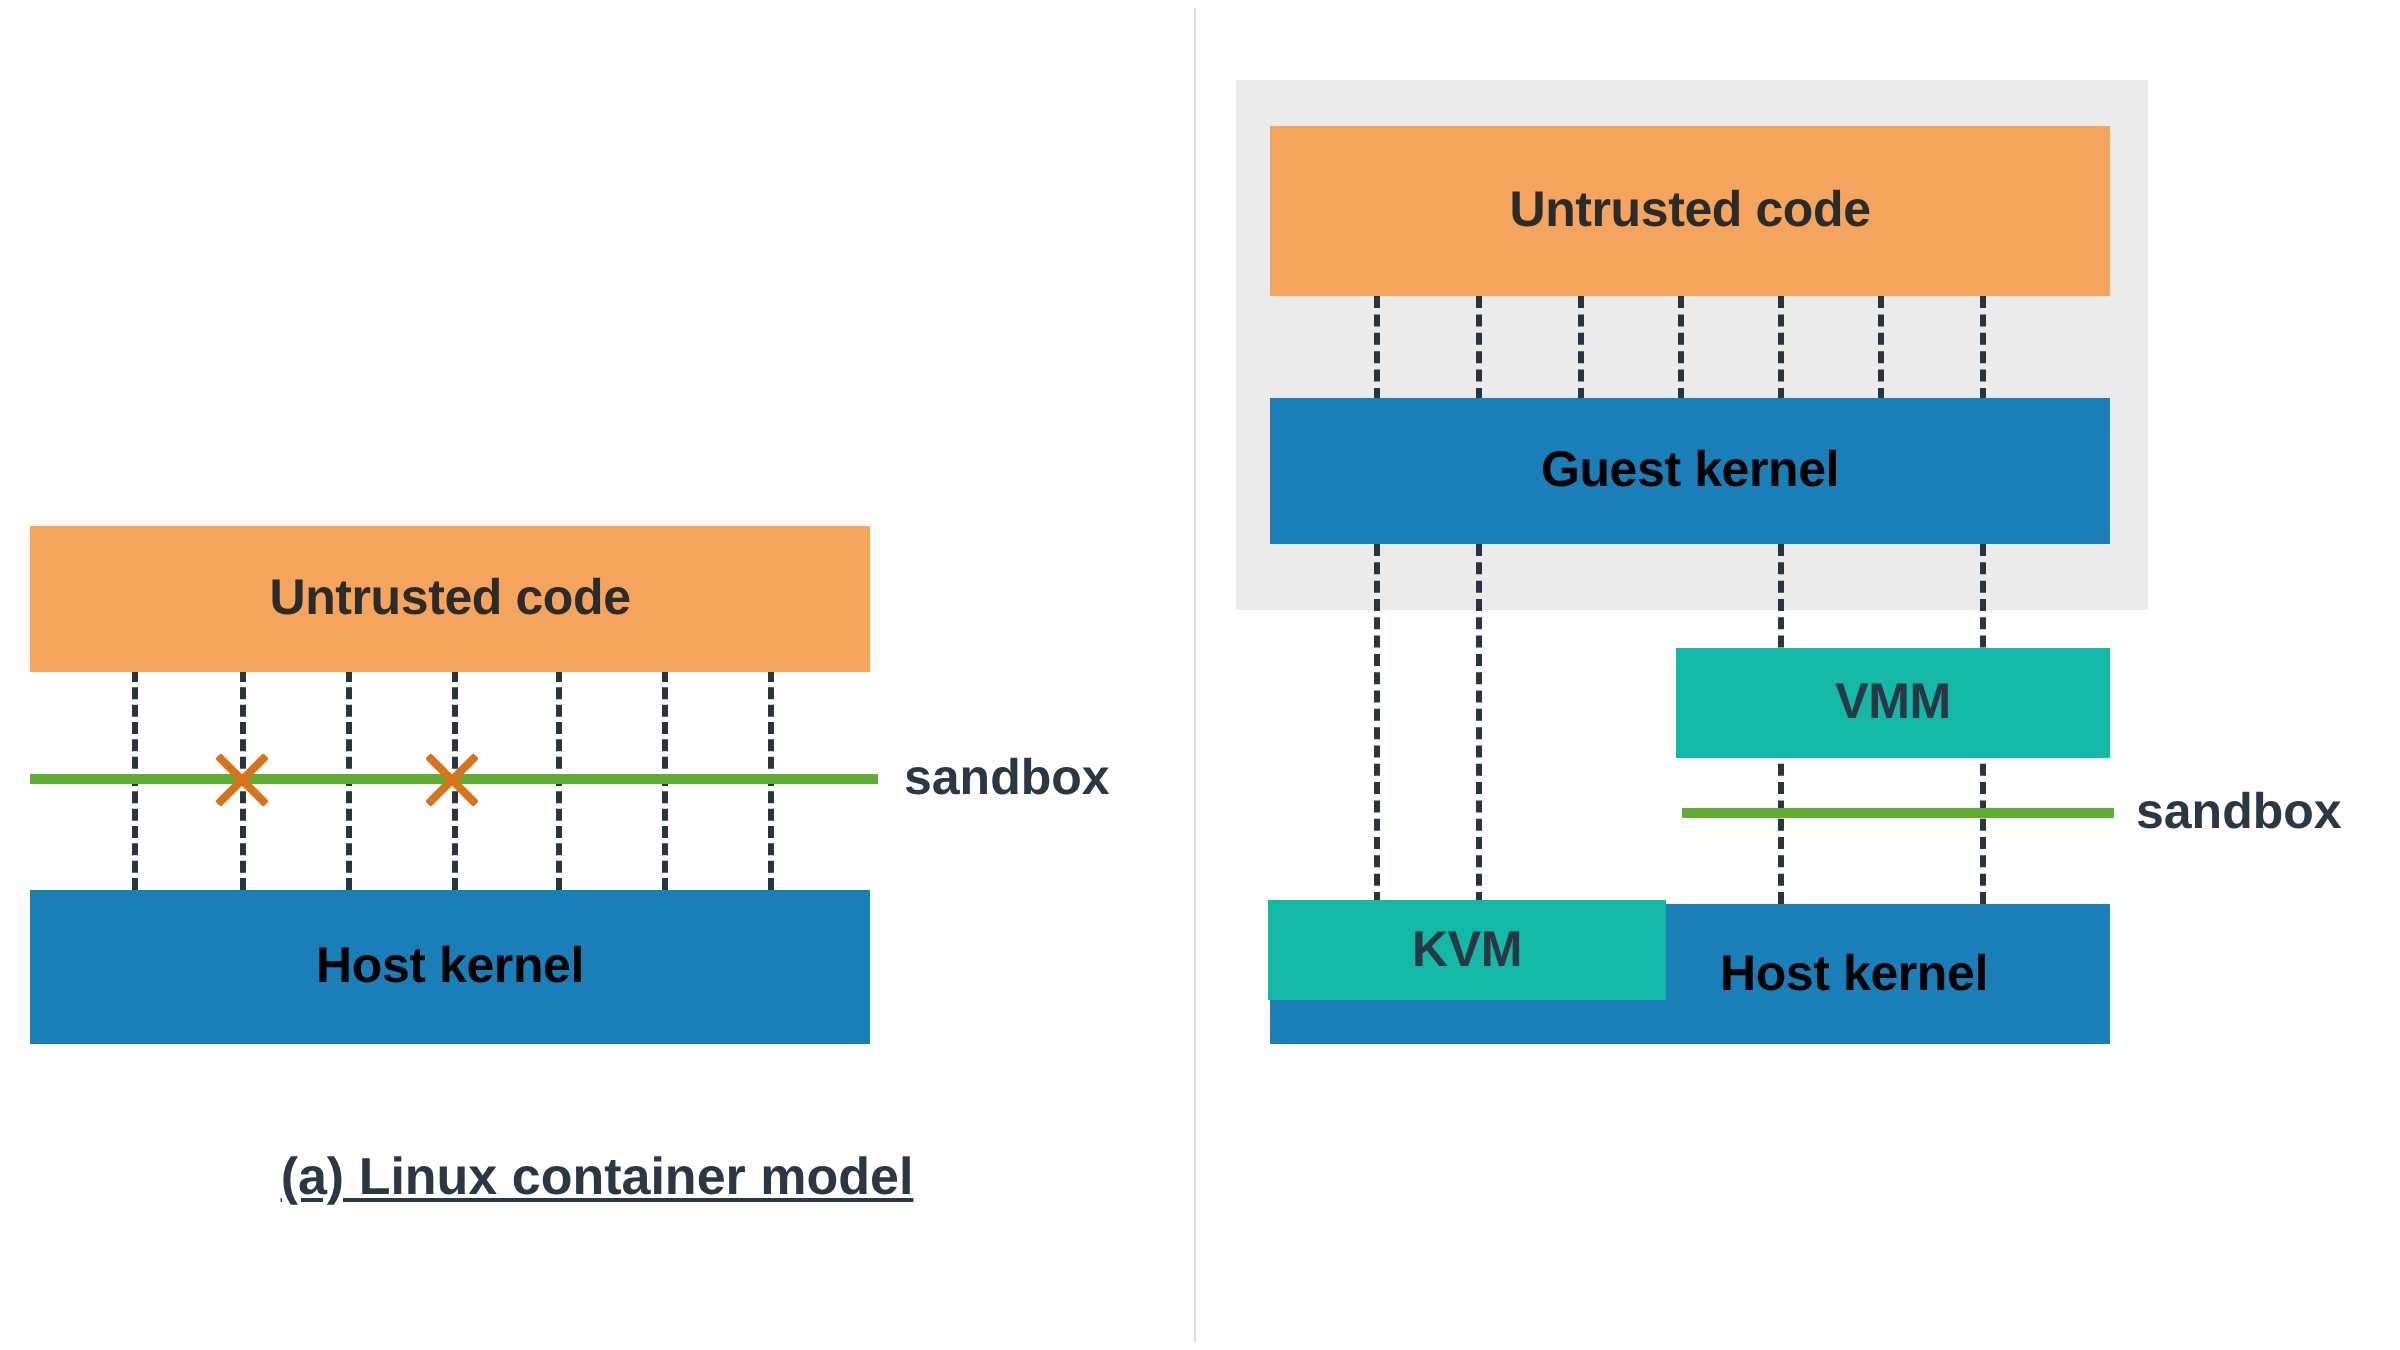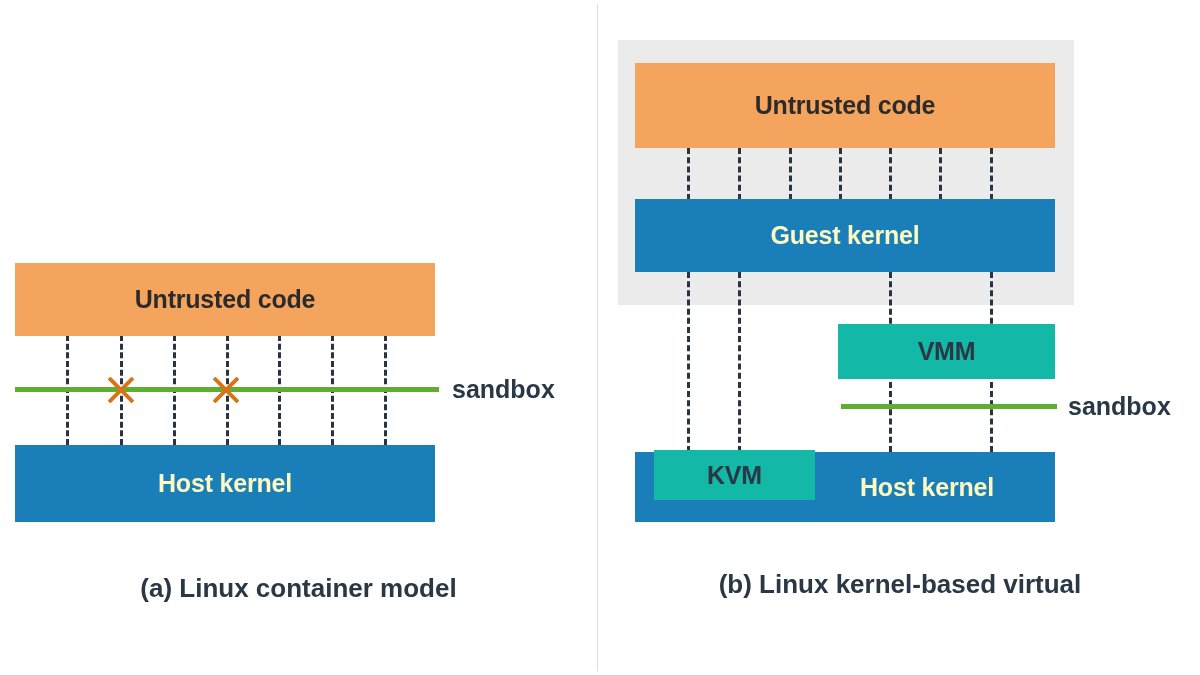--- a/index.html
+++ b/index.html
@@ -26,21 +26,21 @@
     font-weight: bold;
     letter-spacing: -0.2px;
   }
   .box-orange {
     background: #F5A45E;
     color: #2B2B2B;
     text-align: right;
   }
   .box-blue {
     background: #1A7FB8;
-    color: #fef9c3;
+    color: #000000;
   }
   .box-lightblue {
     background: #14b8a6;
     color: #2A3744;
   }
   .grey-container {
     position: absolute;
     background: #EBEBEB;
   }
   .dash {
@@ -119,21 +119,21 @@
       <span class="a"></span>
         <span class="b"></span>
     </div>
 
     <div class="sandbox-label" style="left:452px; top:375px; font-size:25px;">sandbox</div>
 
     <div class="box box-blue" style="left:15px; top:445px; width:420px; height:77px; font-size:25px;">
       <span>Host kernel</span>
     </div>
 
-    <div class="caption" style="left:0px; top:572px; width:597px; font-size:26px;">(a) Linux container model</div>
+    <div class="caption" style="left:0px; top:572px; width:597px; font-size:26px;text-decoration:underline;">(a) Linux container model</div>
   </div>
 
   <div>
 
     <div class="grey-container" style="left:618px; top:40px; width:456px; height:265px;"></div>
 
     <div class="dash" style="left:687px; top:148px; height:52px;"></div>
     <div class="dash" style="left:738px; top:148px; height:52px;"></div>
     <div class="dash" style="left:789px; top:148px; height:52px;"></div>
     <div class="dash" style="left:839px; top:148px; height:52px;"></div>
@@ -159,22 +159,21 @@
     </div>
 
     <div class="green-line" style="left:841px; top:404px; width:216px;"></div>
 
     <div class="sandbox-label" style="left:1068px; top:392px; font-size:25px;">sandbox</div>
 
     <div class="box box-blue" style="left:635px; top:452px; width:420px; height:70px; font-size:25px; justify-content:flex-start; padding-left:225px;">
       <span>Host kernel</span>
     </div>
 
-    <div class="box box-lightblue" style="left:634px; top:450px; width:161px; height:50px; font-size:25px;margin-left:20px;">
+    <div class="box box-lightblue" style="left:634px; top:450px; width:199px; height:50px; font-size:25px;">
       <span>KVM</span>
     </div>
 
     <div class="caption" style="left:600px; top:568px; width:600px; font-size:26px;">
-      <div>(b) Linux kernel-based virtual</div>
     </div>
   </div>
 
 </div>
 
 </body></html>

